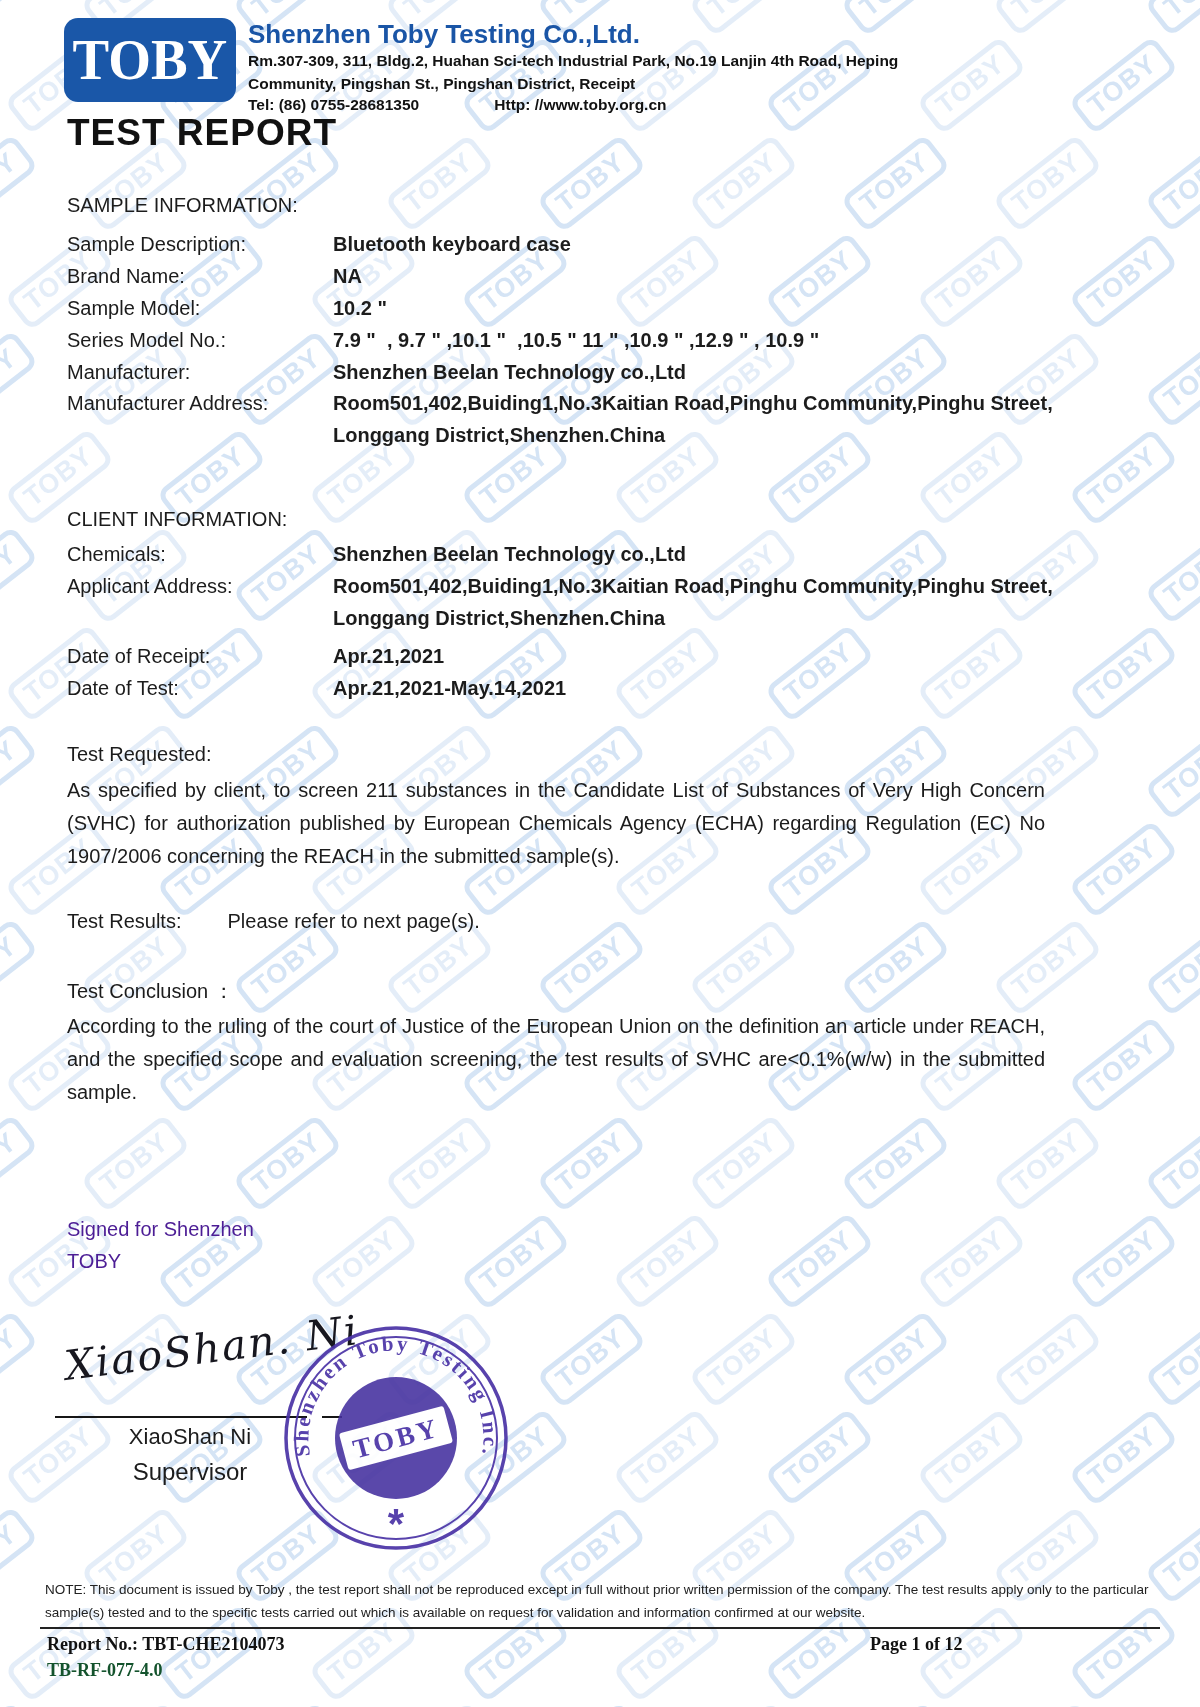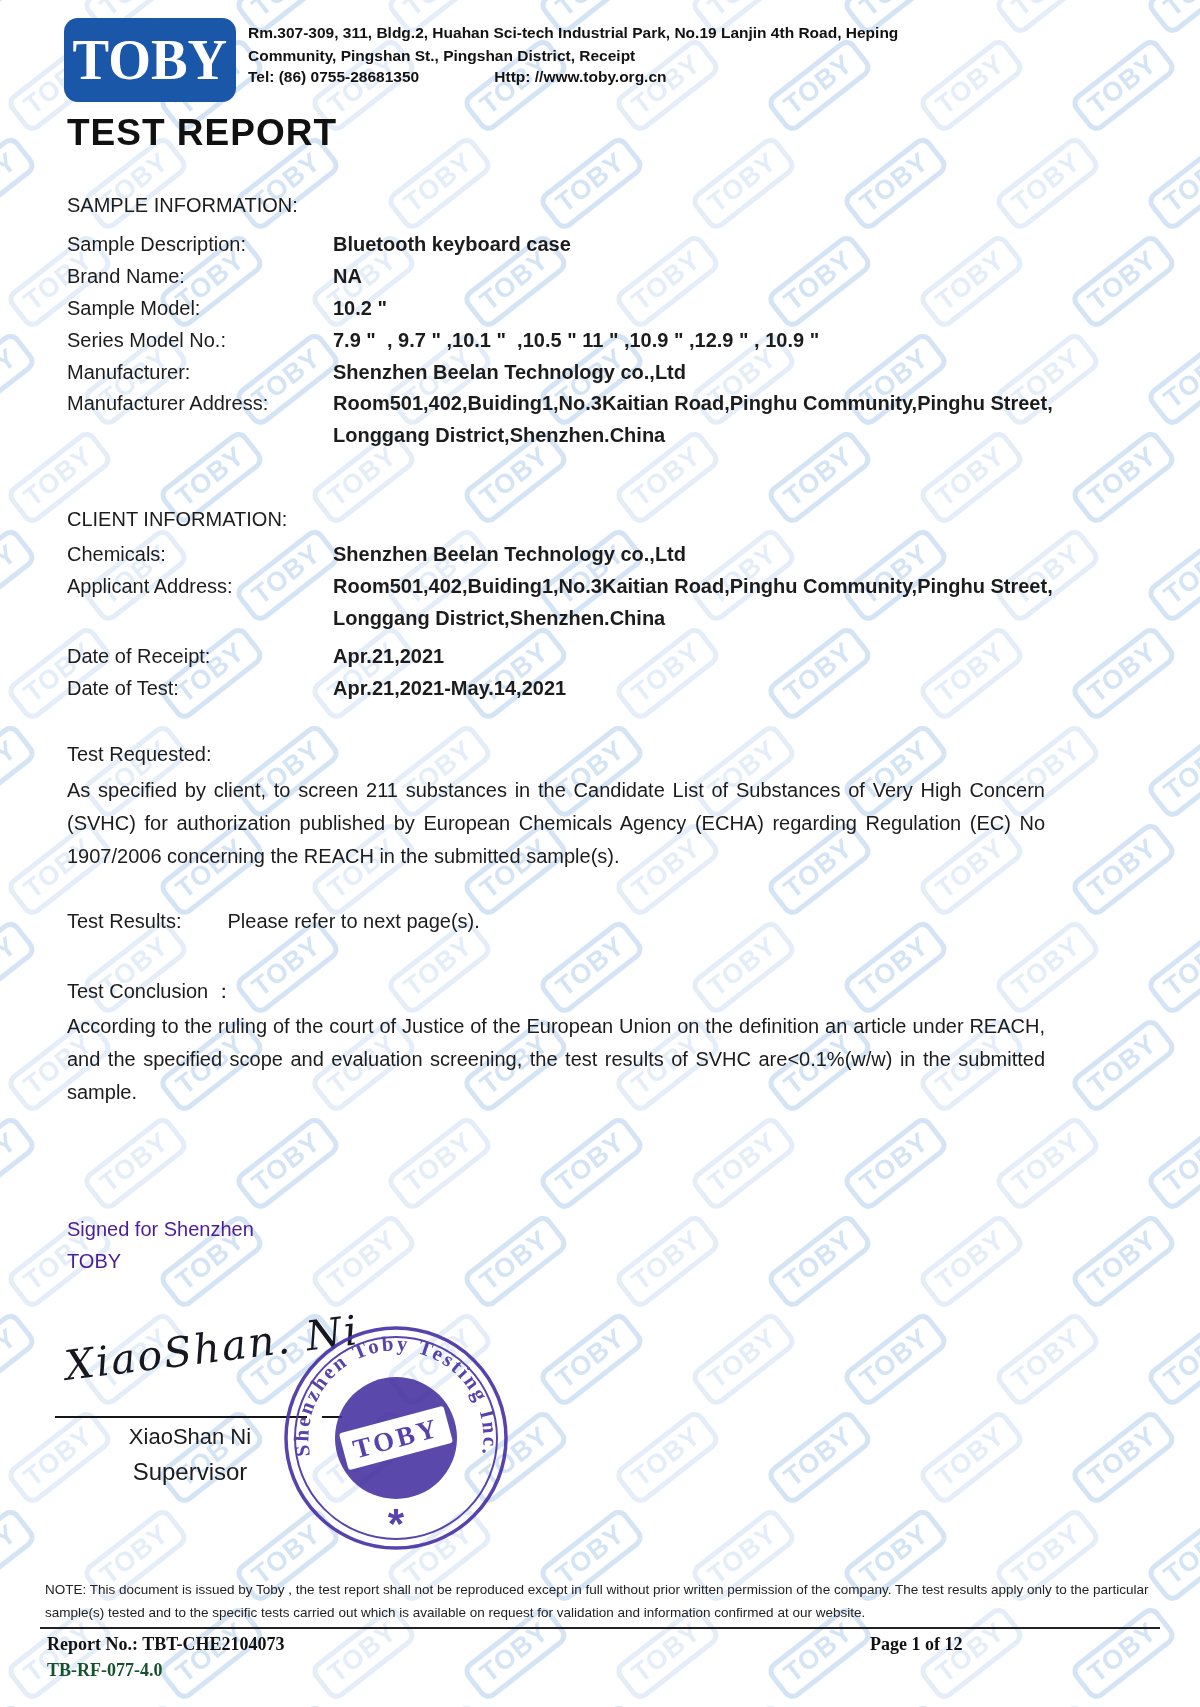--- a/index.html
+++ b/index.html
@@ -276,20 +276,21 @@
       <div class="wm-badge" style="left: 994px; top: 1730px; opacity: 0.55;">TOBY</div>
       <div class="wm-badge" style="left: 1146px; top: 1730px; opacity: 0.85;">TOBY</div>
     </div>
 
   <div class="layer">
 
     <div id="logo">
       <span class="logo-text">TOBY</span>
     </div>
     <div id="header-text">
+      <div class="company-name">Shenzhen Toby Testing Co.,Ltd.</div>
       <div class="addr">Rm.307-309, 311, Bldg.2, Huahan Sci-tech Industrial Park, No.19 Lanjin 4th Road, Heping</div>
       <div class="addr">Community, Pingshan St., Pingshan District, Receipt</div>
       <div class="telrow">
         <span class="tel">Tel: (86) 0755-28681350</span>
         <span class="web">Http: //www.toby.org.cn</span>
       </div>
     </div>
 
     <div id="report-title">TEST REPORT</div>
 

